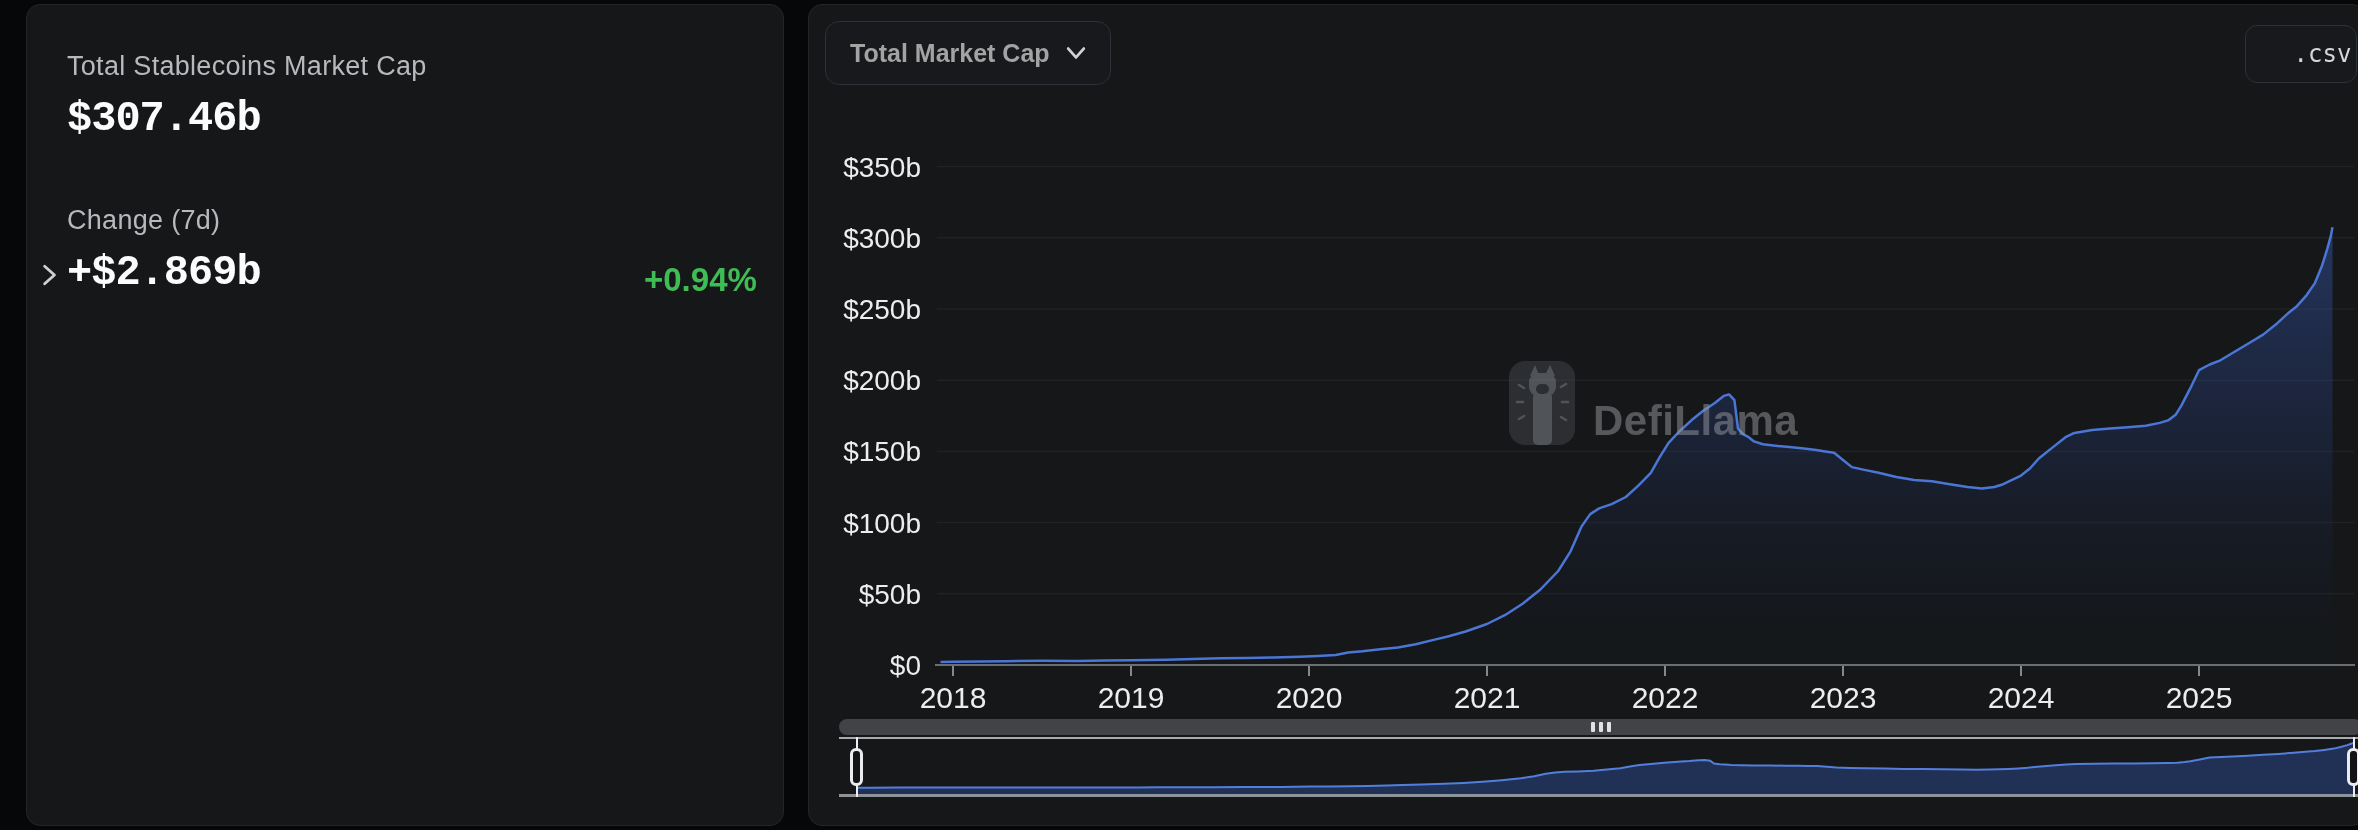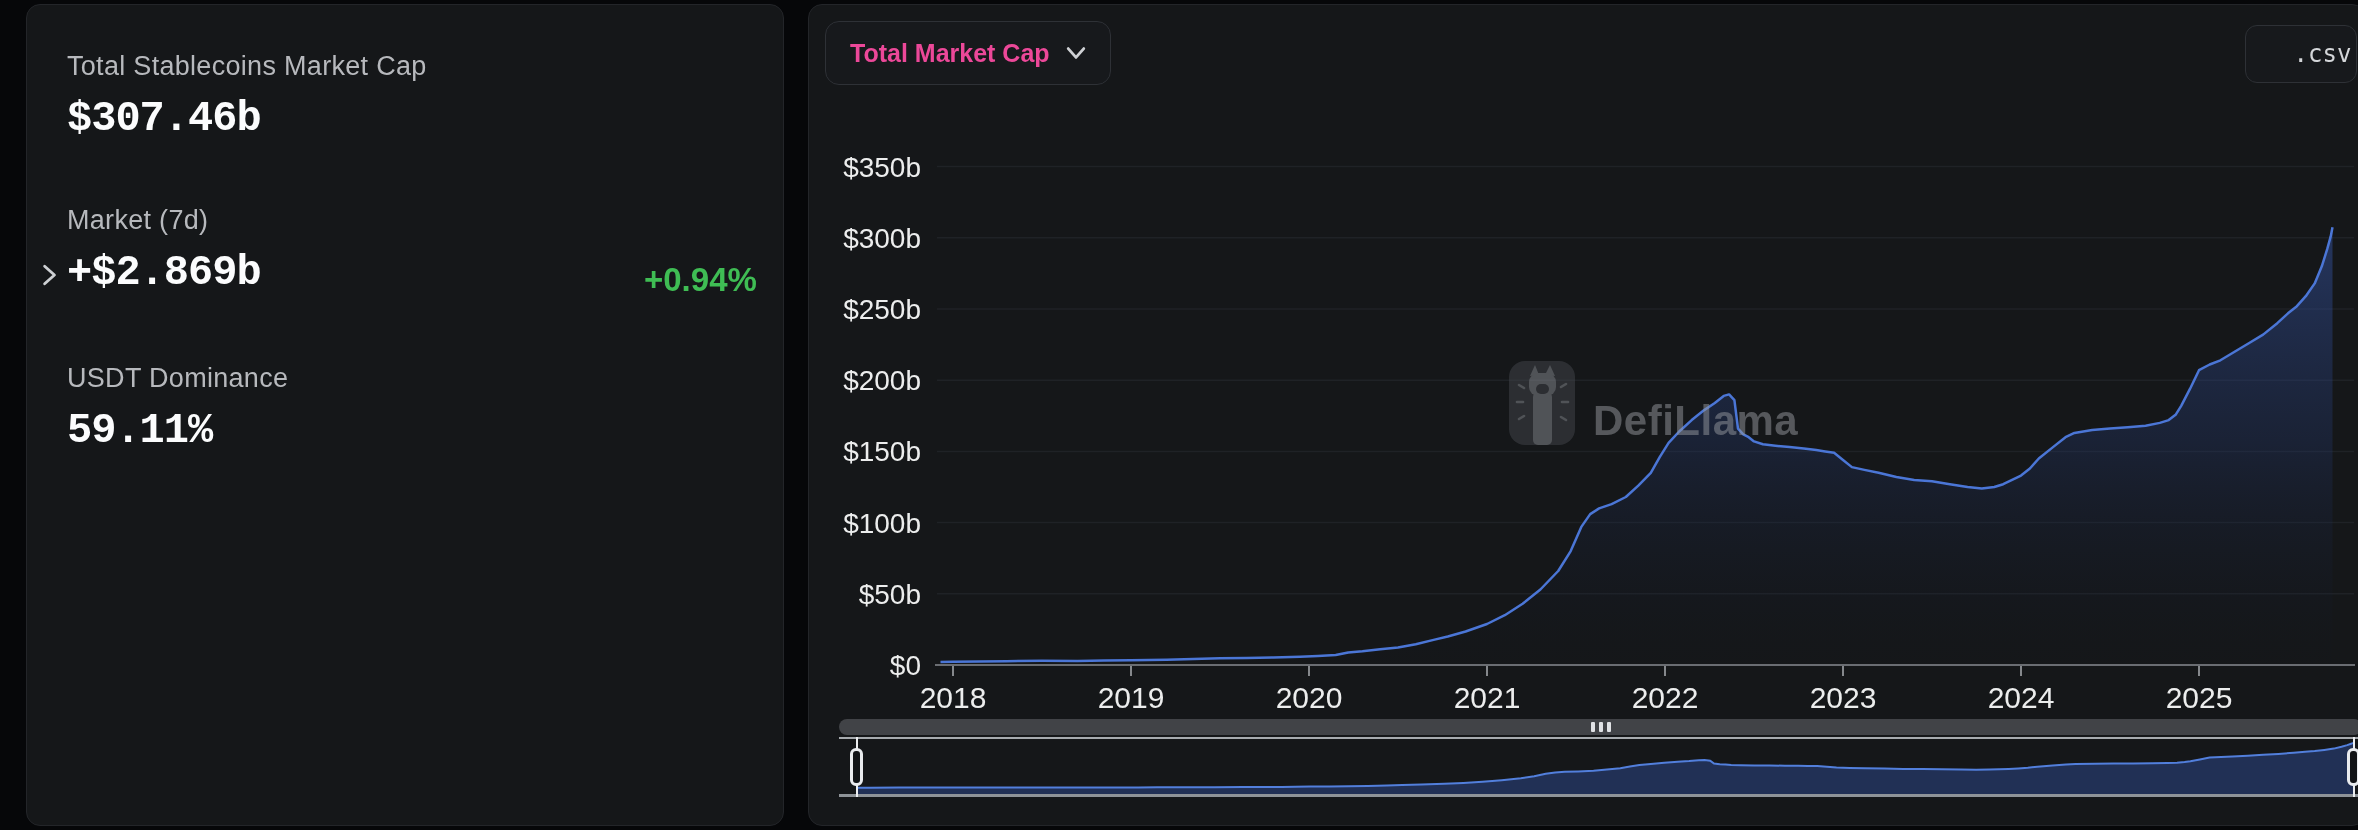--- a/index.html
+++ b/index.html
@@ -19,21 +19,21 @@
   #stat-change{top:200px;}
   #stat-dominance{top:358px;}
   #stat-change .chev{position:absolute;left:-29px;top:58px;}
   #stat-change .pct{position:absolute;left:577px;top:56px;font-family:Liberation Sans, sans-serif;
                     font-weight:bold;font-size:33px;color:var(--positive_green,#3fbd54);}
 
   
   button{background:none;font-family:inherit;cursor:pointer;}
   #metric-btn{position:absolute;left:16px;top:16px;height:64px;padding:0 24px;
               border:1px solid #2e3136;border-radius:14px;background:#17191c;
-              display:flex;align-items:center;gap:16px;color:#ec4899;font-size:25px;font-weight:bold;}
+              display:flex;align-items:center;gap:16px;color:#a3a3a3;font-size:25px;font-weight:bold;}
   #csv-btn{position:absolute;left:1436px;top:20px;width:112px;height:58px;
            border:1px solid #2e3136;border-radius:12px;background:#17191c;
            display:flex;align-items:center;justify-content:center;gap:9px;
            font-family:"DejaVu Sans Mono",monospace;font-size:24px;color:#d4d6d9;padding-left:40px;}
 
   
   #main-chart-svg{position:absolute;left:0;top:0;width:1558px;height:822px;}
   #main-chart-svg text{font-family:"Liberation Sans",sans-serif;fill:var(--axis_text,#eceded);}
   #main-chart-svg .ylab{font-size:28px;}
   #main-chart-svg .xlab{font-size:30px;}
@@ -67,32 +67,28 @@
 
 <div class="stage">
 
   <section id="left-card" class="card">
     <div class="stat" id="stat-mcap">
       <div class="lbl">Total Stablecoins Market Cap</div>
       <div class="val">$307.46b</div>
     </div>
 
     <div class="stat" id="stat-change">
-      <div class="lbl">Market (7d)</div>
+      <div class="lbl">Change (7d)</div>
       <svg class="chev" width="22" height="24" viewBox="0 0 18 22">
         <polyline points="5,3 14,11 5,19" fill="none" stroke="#cdd0d3" stroke-width="2.6" stroke-linecap="round" stroke-linejoin="round"></polyline>
       </svg>
       <div class="val">+$2.869b</div>
       <div class="pct">+0.94%</div>
     </div>
 
-    <div class="stat" id="stat-dominance">
-      <div class="lbl">USDT Dominance</div>
-      <div class="val">59.11%</div>
-    </div>
   </section>
 
   <section id="right-card" class="card">
 
     <button id="metric-btn">
       <span>Total Market Cap</span>
       <svg width="20" height="16" viewBox="0 0 18 14">
         <polyline points="2,3 9,11 16,3" fill="none" stroke="#cfd1d4" stroke-width="2.5" stroke-linecap="round" stroke-linejoin="round"></polyline>
       </svg>
     </button>

